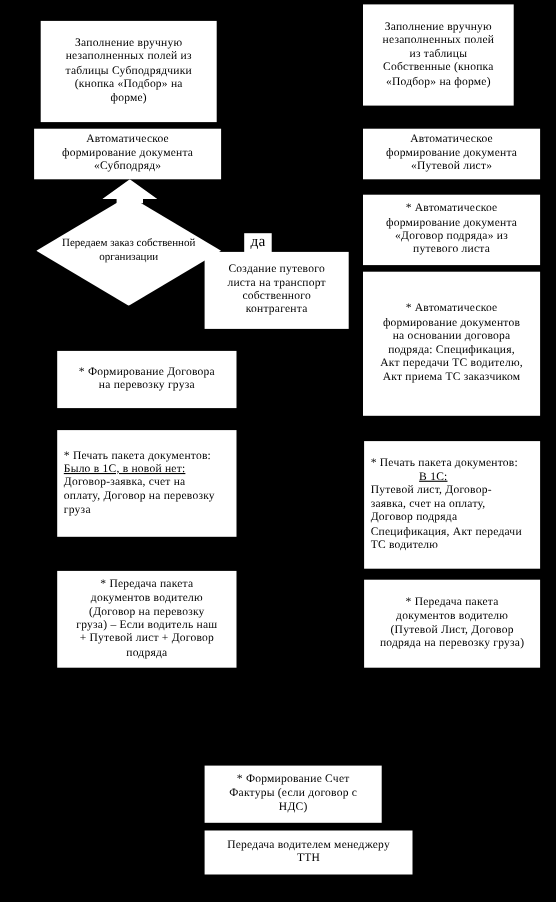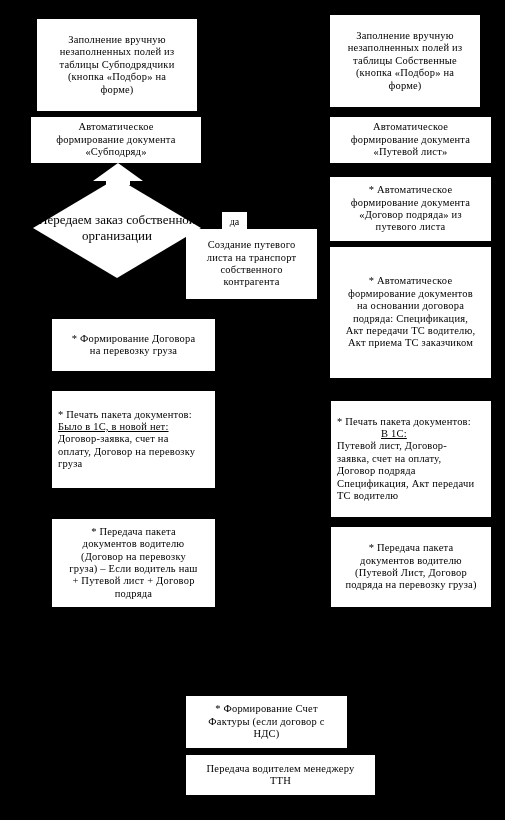--- a/index.html
+++ b/index.html
@@ -59,30 +59,30 @@
   .diamond .dlabel {
     position: absolute;
     left: 0;
     top: 0;
     width: 100%;
     height: 100%;
     display: flex;
     align-items: center;
     justify-content: center;
     text-align: center;
-    font-size: 13px;
+    font-size: 10px;
     line-height: 1.2;
     color: #000000;
     white-space: pre-line;
   }
   .chip {
     position: absolute;
     background: #ffffff;
     color: #000000;
-    font-size: 10px;
+    font-size: 14px;
     line-height: 1.1;
     padding: 1px 3px;
     text-align: center;
   }
   .arrow-up {
     position: absolute;
   }
 </style>
 </head>
 <body>
@@ -125,21 +125,21 @@
   <div class="node left-align" style="left:52px; top:391px; width:163px; height:97px; flex-direction:column; justify-content:center; align-items:flex-start;">
     <span class="txt">* Печать пакета документов:</span>
     <span class="txt" style="text-decoration:underline;">Было в 1С, в новой нет:</span>
     <span class="txt">Договор-заявка, счет на оплату, Договор на перевозку груза</span>
   </div>
 
   <div class="node" style="left:52px; top:519px; width:163px; height:88px;">
     <span class="txt">* Передача пакета документов водителю (Договор на перевозку груза) – Если водитель наш + Путевой лист + Договор подряда</span>
   </div>
 
-  <div class="node" style="left:330px; top:15px; width:150px; height:92px;align-items:center;">
+  <div class="node" style="left:330px; top:4px; width:137px; height:92px;align-items:center;">
     <span class="txt">Заполнение вручную незаполненных полей из таблицы Собственные (кнопка «Подбор» на форме)</span>
   </div>
 
   <div class="node" style="left:330px; top:117px; width:161px; height:46px;">
     <span class="txt">Автоматическое формирование документа «Путевой лист»</span>
   </div>
 
   <div class="node" style="left:330px; top:177px; width:161px; height:64px;">
     <span class="txt">* Автоматическое формирование документа «Договор подряда» из путевого листа</span>
   </div>

